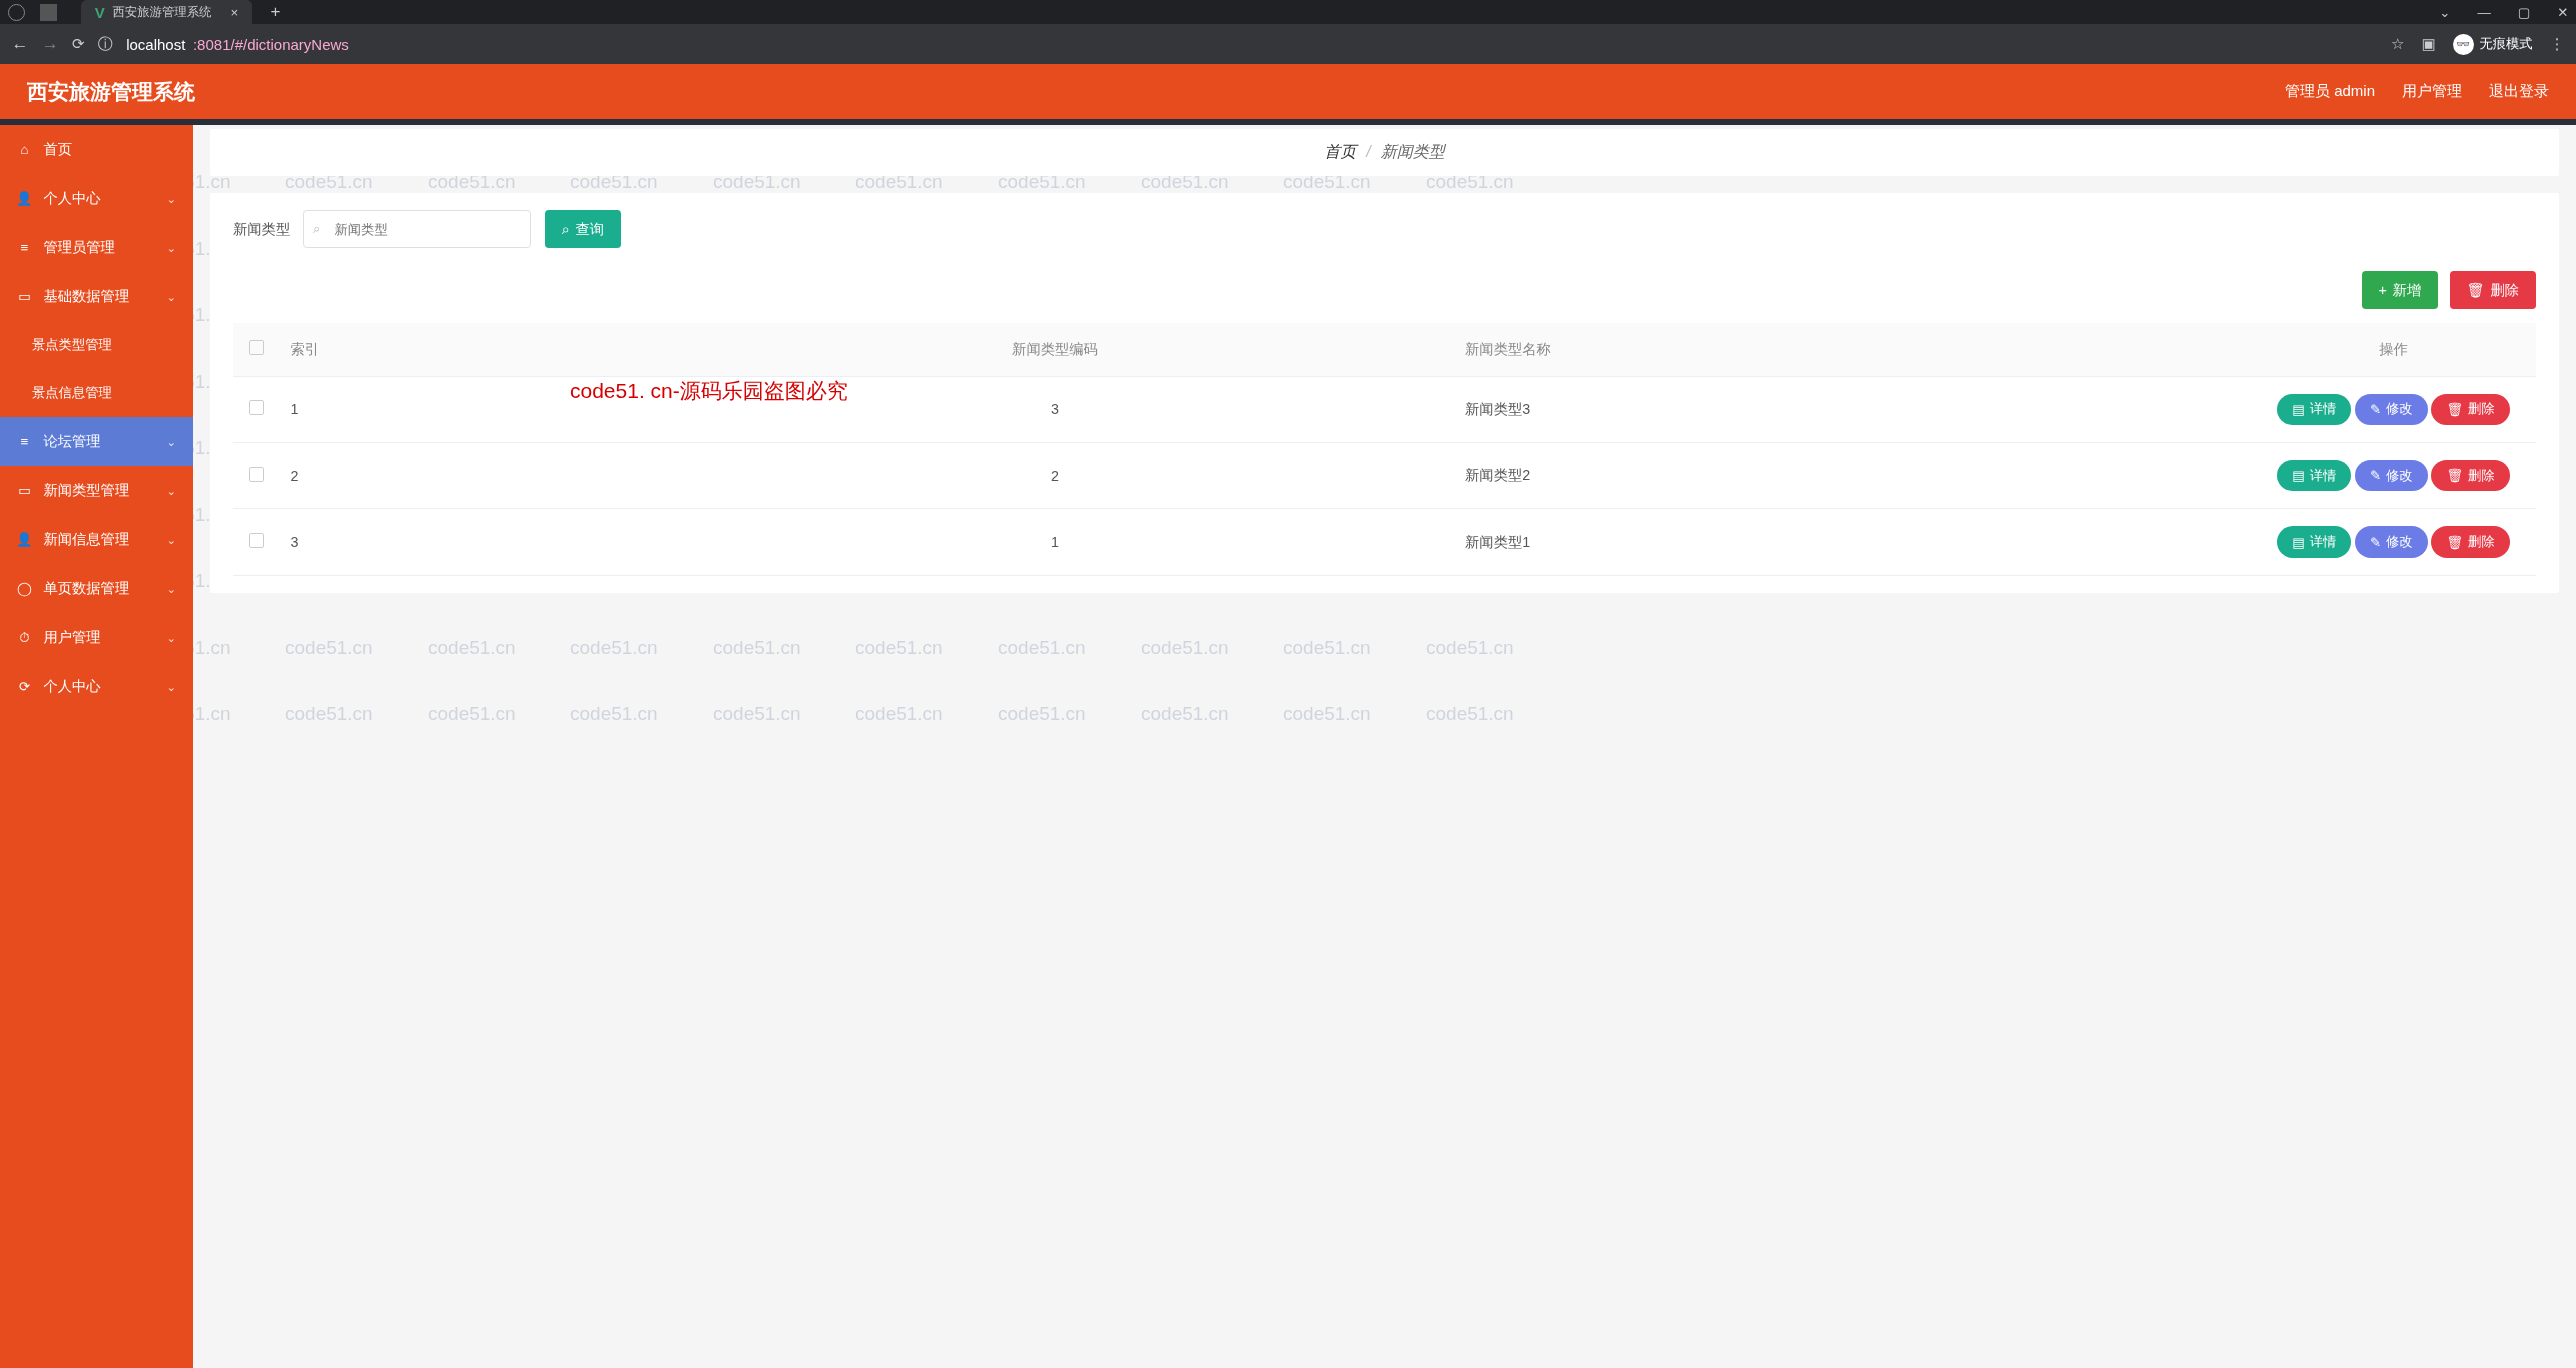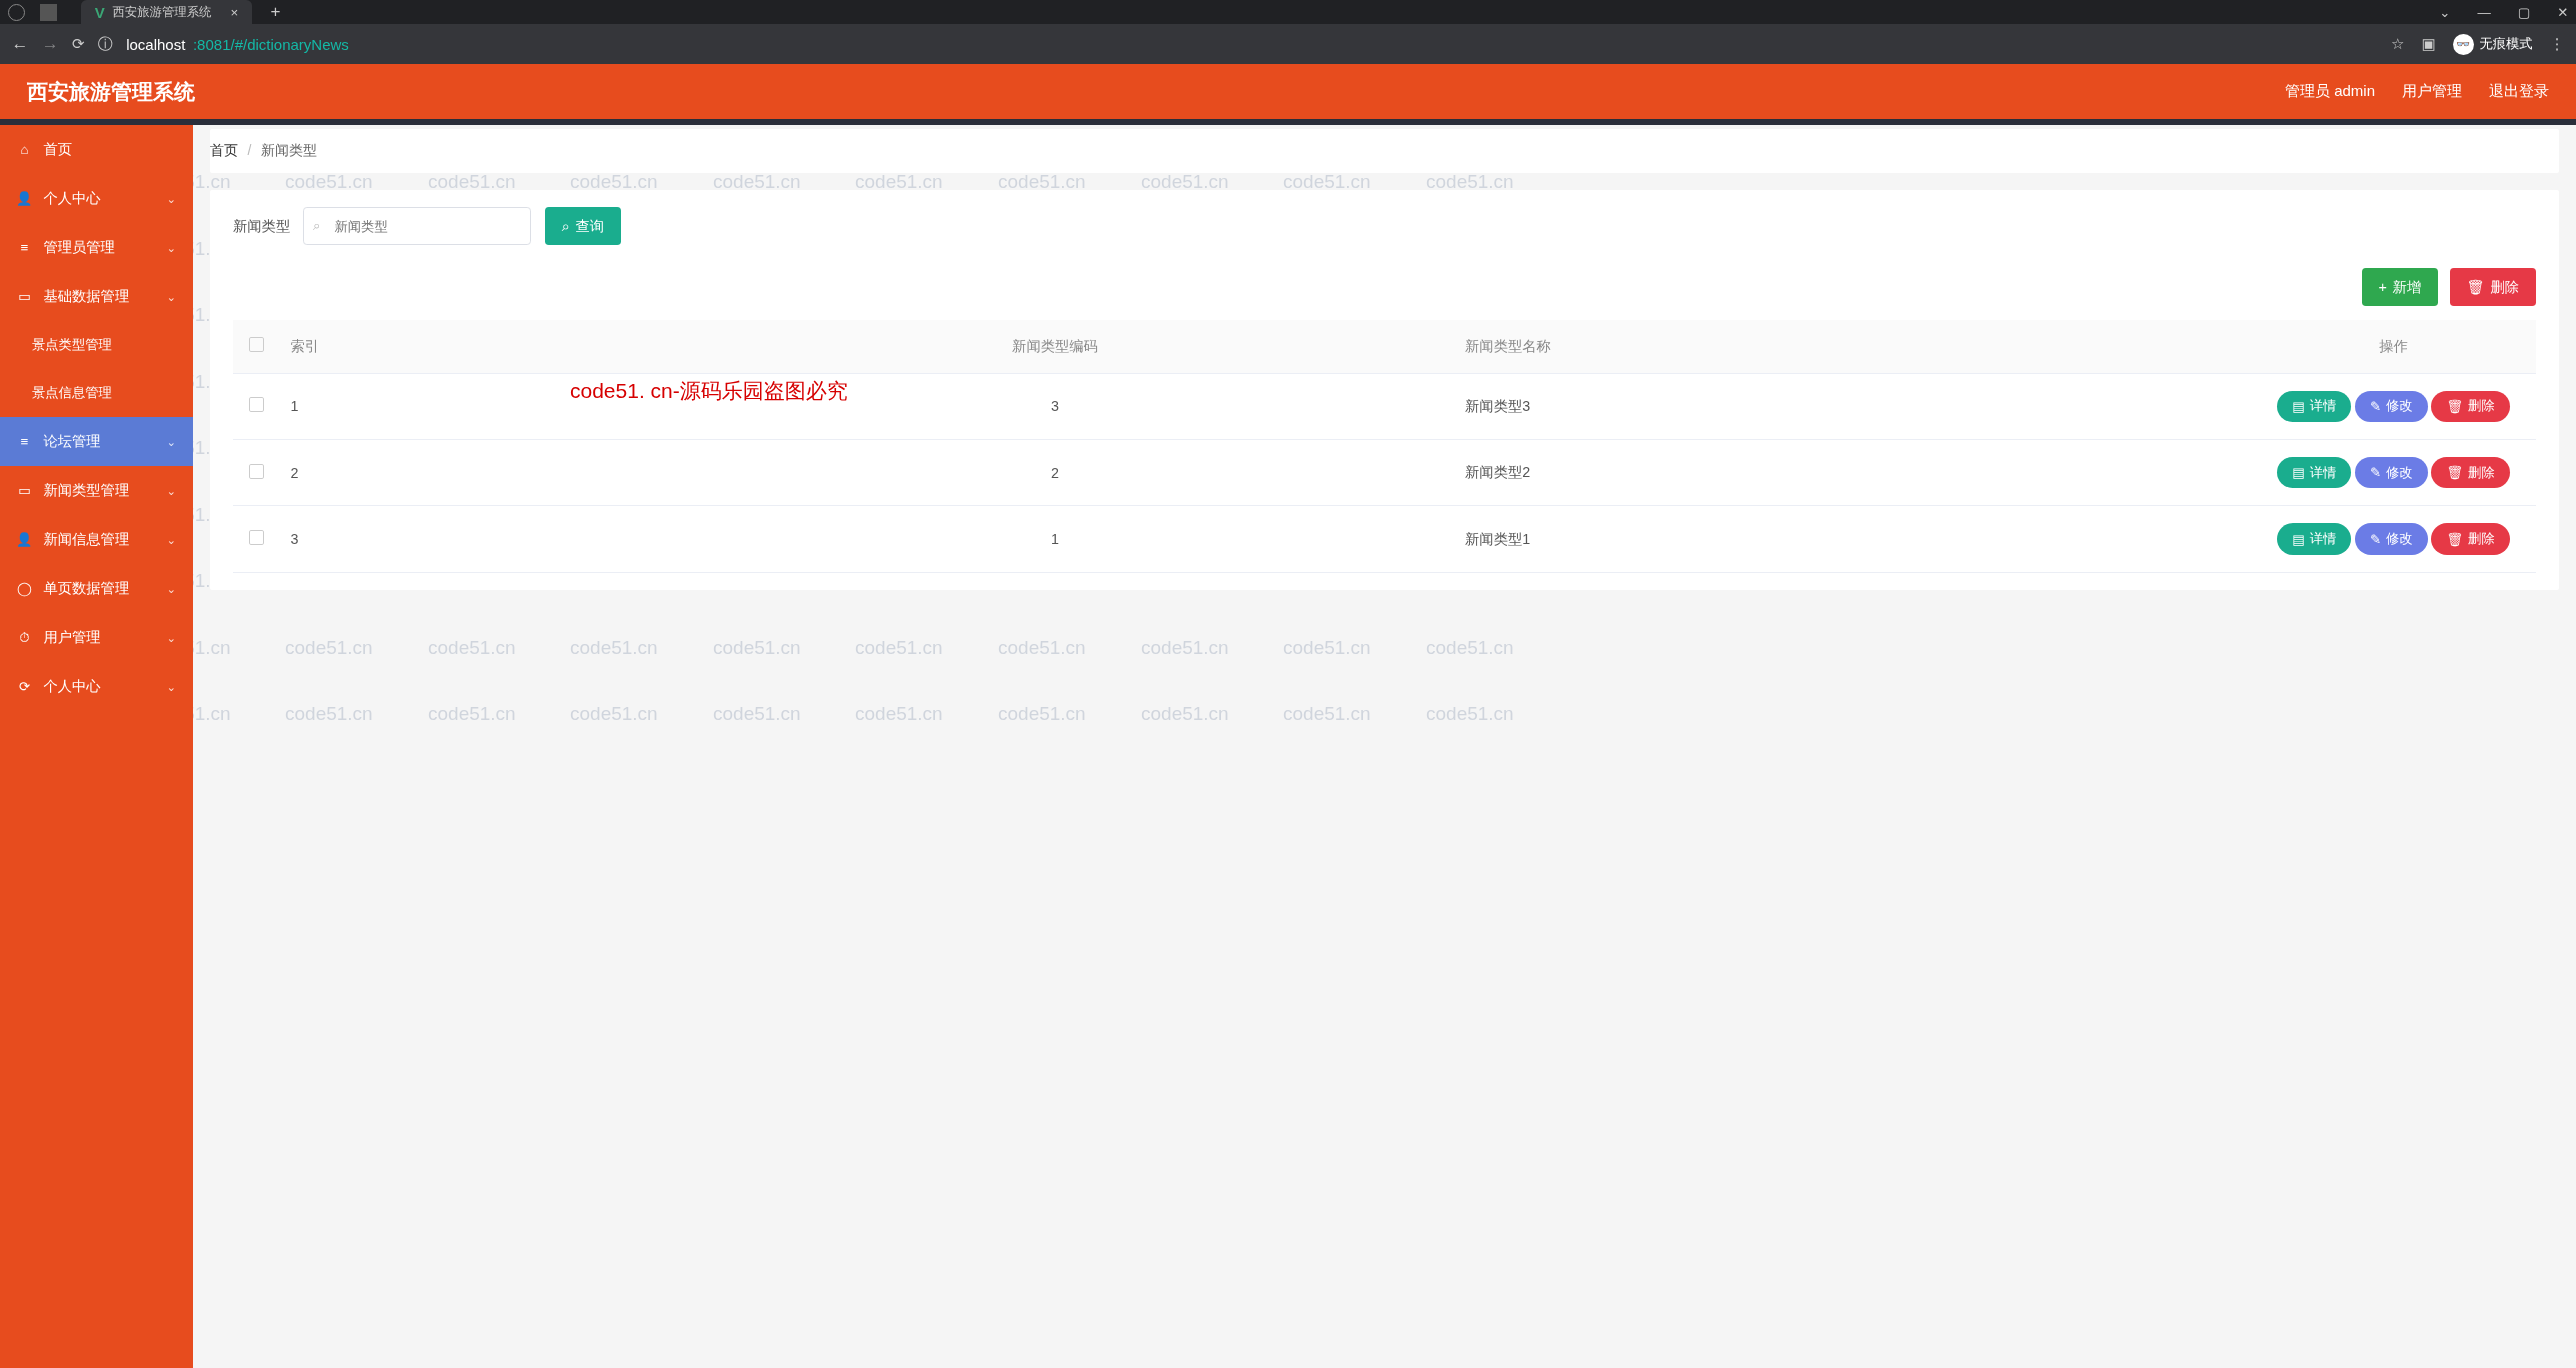--- a/index.html
+++ b/index.html
@@ -15,21 +15,21 @@
 .tab-v { color: #3ba776; font-weight: bold; font-size: 15px; }
 .tab-close { color: #ccc; font-size: 13.3px; cursor: pointer; margin-left: 11.4px; }
 .tab-plus { color: #ccc; font-size: 17px; margin-left: 13.3px; cursor: pointer; }
 .win-ctrl { margin-left: auto; display: flex; gap: 27px; color: #ccc; font-size: 13.3px; }
 
 .addr-bar { background: #35363a; height: 40px; display: flex; align-items: center; padding: 0 11.4px; gap: 13.3px; color: #ccc; position: relative; z-index: 2; }
 .nav-arrow { font-size: 17px; cursor: pointer; }
 .reload { font-size: 15px; cursor: pointer; }
 .url-box { display: flex; align-items: center; gap: 7.6px; flex: 1; }
 .url-box .host { color: #fff; }
-.url-box .path { color: #14b8a6; }
+.url-box .path { color: #f9a8d4; }
 .addr-right { display: flex; align-items: center; gap: 17px; }
 .incognito { display: flex; align-items: center; gap: 5.7px; color: #fff; font-size: 13.3px; }
 .incognito-icon { width: 21px; height: 21px; background: #fff; border-radius: 50%; display: flex; align-items: center; justify-content: center; color: #333; font-size: 11.4px; }
 
 .app-header { background: #E74C1E; height: 55px; display: flex; align-items: center; padding: 0 27px; color: #fff; position: relative; z-index: 2; }
 .app-title { font-size: 21px; font-weight: bold; }
 .hdr-right { margin-left: auto; display: flex; gap: 27px; font-size: 15px; }
 .hdr-right span { cursor: pointer; }
 
 .header-underline { height: 5.7px; background: #2a2e3a; position: relative; z-index: 2; }
@@ -38,21 +38,21 @@
 
 .sidebar { width: 193px; background: #E74C1E; color: #fff; overflow-y: auto; position: relative; z-index: 2; }
 .menu-item { padding: 15px 17px; display: flex; align-items: center; gap: 11.4px; font-size: 14.3px; cursor: pointer; position: relative; }
 .menu-item .arrow { margin-left: auto; font-size: 11.4px; opacity: 0.85; }
 .menu-item.sub { padding-left: 32px; font-size: 13.3px; }
 .menu-item.active { background: #5B7BD5; }
 .mi-icon { width: 15px; height: 15px; display: inline-flex; align-items: center; justify-content: center; font-size: 13.3px; }
 
 .main-area { flex: 1; padding: 0 17px 17px 17px; overflow: auto; position: relative; }
 
-.breadcrumb { background: #fff; margin-top: 3.8px; padding: 13.3px 0; text-align: left; font-size: 14px; color: #666; border-radius: 1.9px; position: relative; }
+.breadcrumb { background: #fff; margin-top: 3.8px; padding: 13.3px 0; text-align: center; font-size: 16px; color: #666; border-radius: 1.9px; position: relative; font-style: italic; }
 .breadcrumb .root { color: #333; }
 .breadcrumb .sep { margin: 0 5.7px; color: #bbb; }
 
 .panel { background: #fff; margin-top: 17px; padding: 17px 23px; border-radius: 1.9px; position: relative; }
 
 .search-row { display: flex; align-items: center; gap: 13.3px; margin-bottom: 23px; }
 .search-label { font-size: 14.3px; color: #555; }
 .search-input-wrap { position: relative; }
 .search-input { width: 228px; height: 38px; border: 1px solid #dcdfe6; border-radius: 3.8px; padding: 0 11.4px 0 30px; font-size: 13.3px; outline: none; }
 .search-icon-i { position: absolute; left: 9.5px; top: 50%; transform: translateY(-50%); color: #bbb; font-size: 13.3px; }

